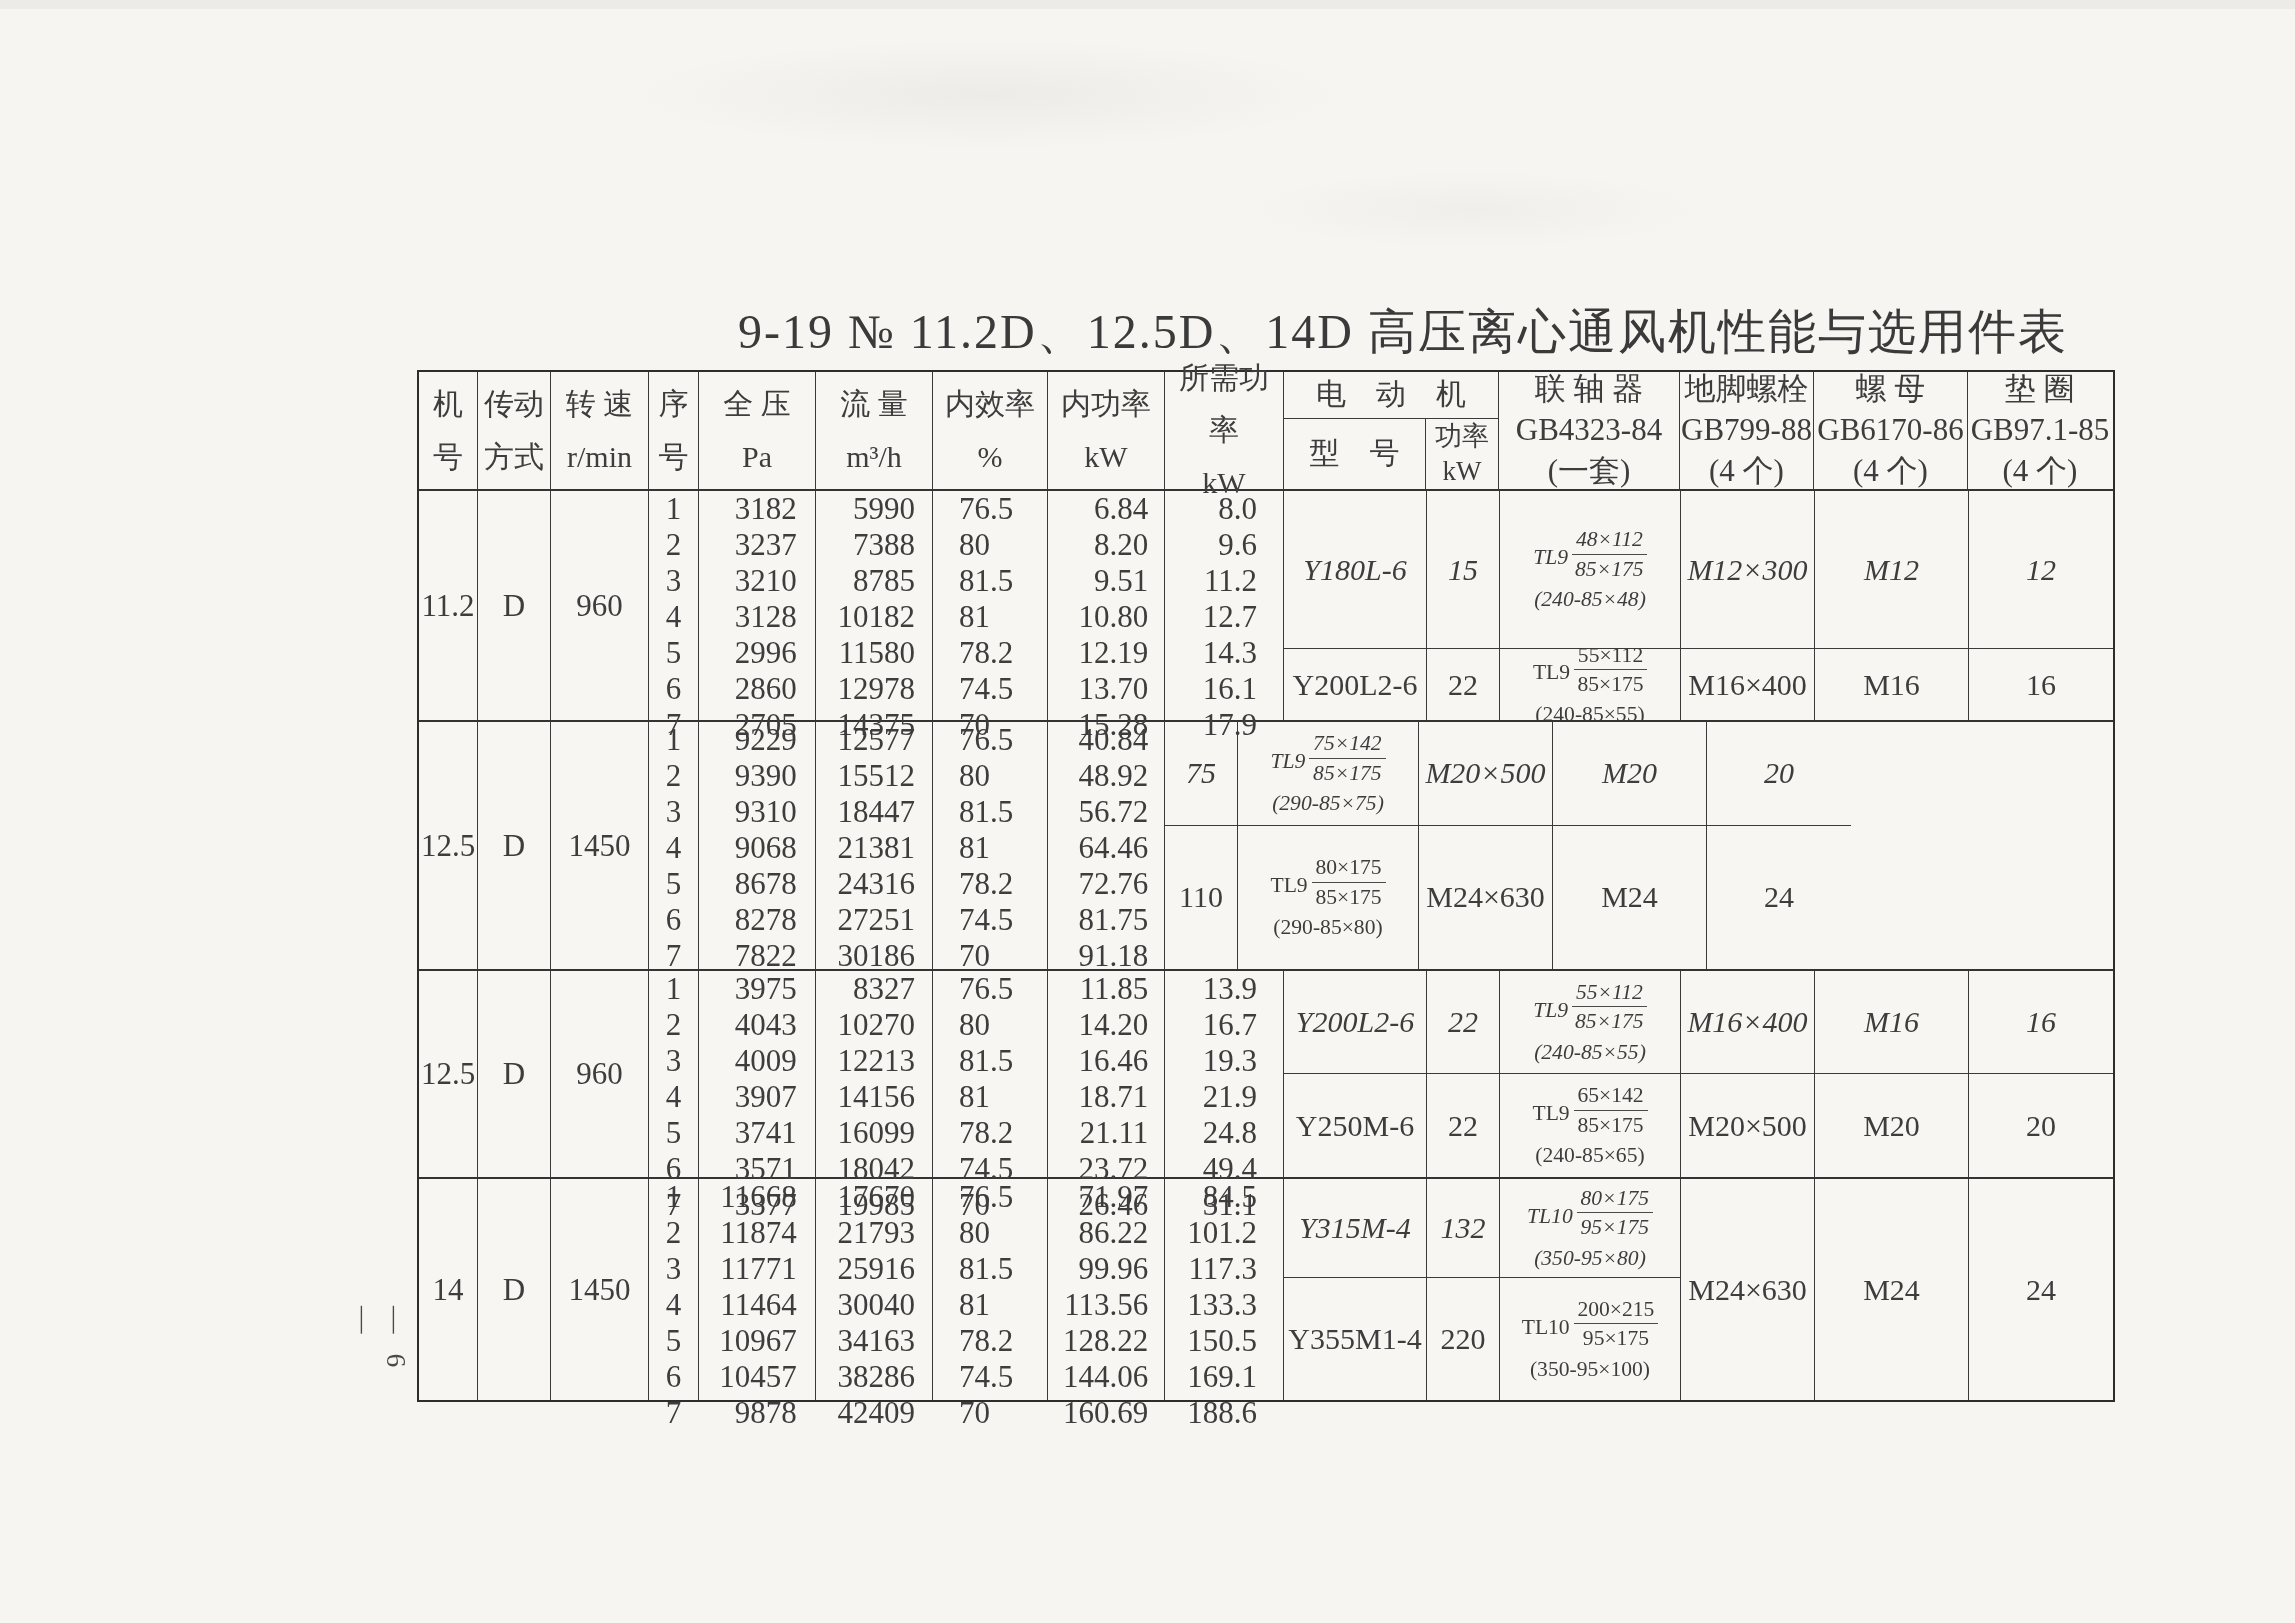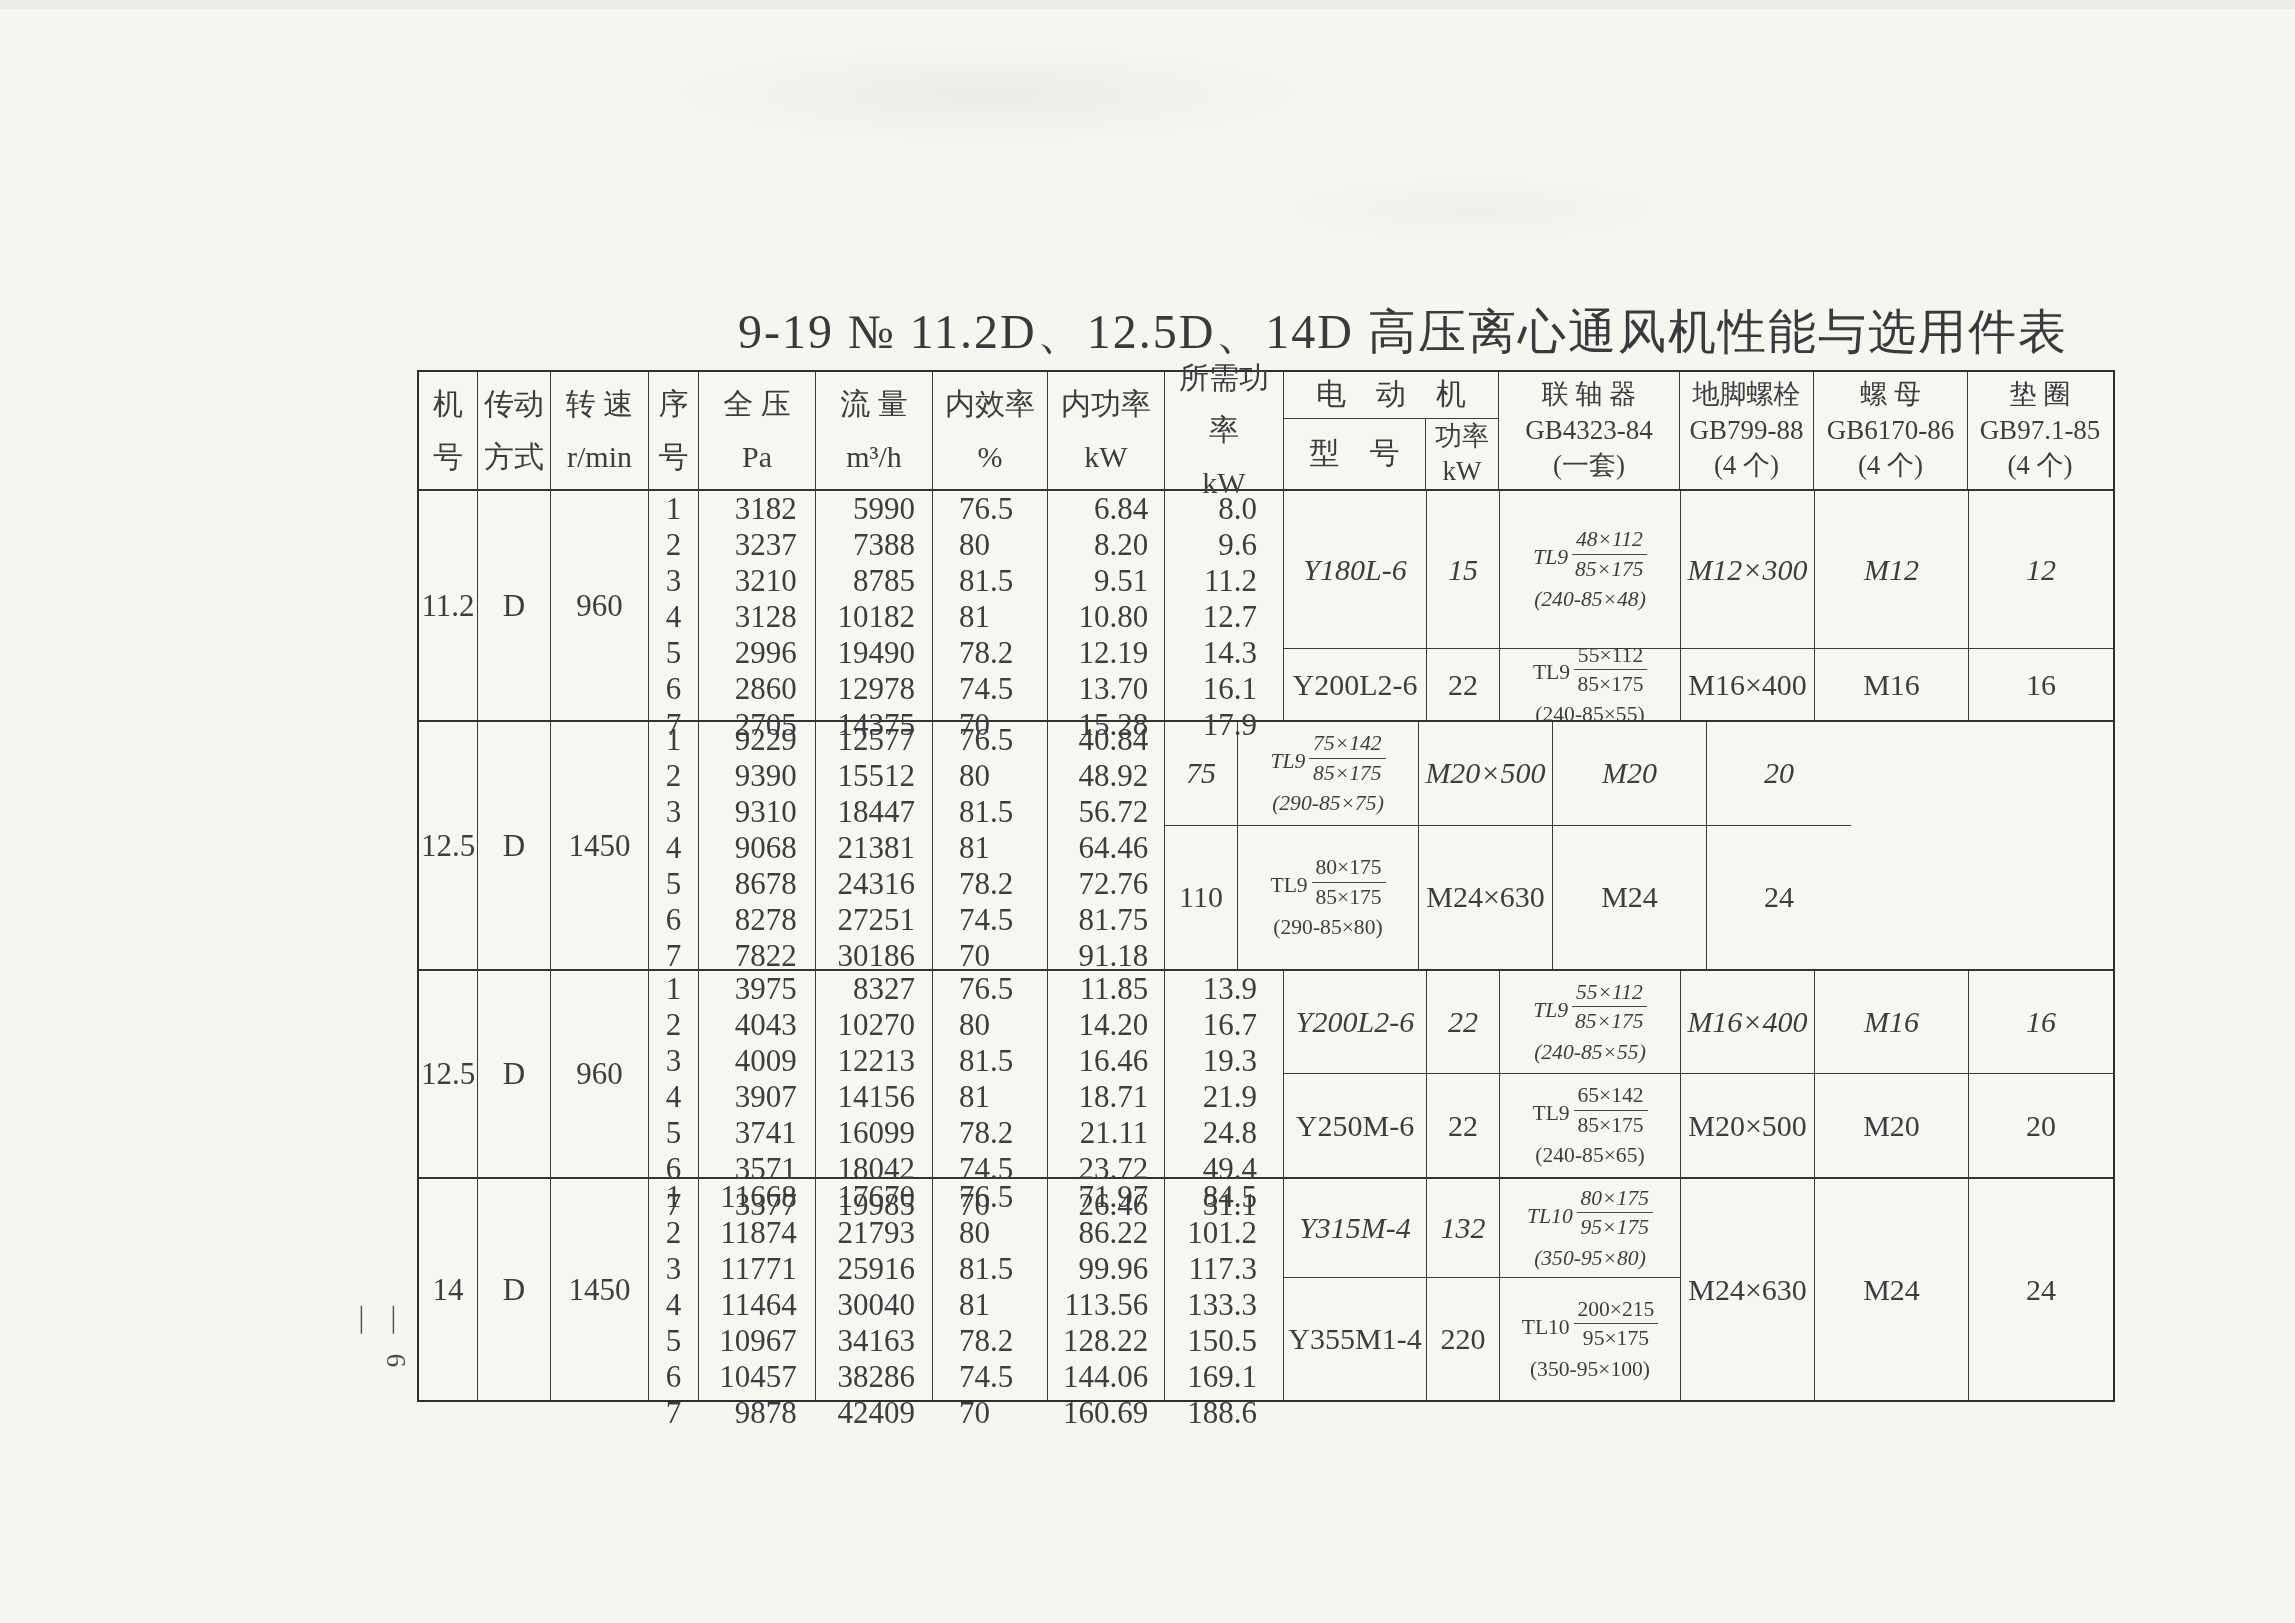--- a/index.html
+++ b/index.html
@@ -12,21 +12,21 @@
   .title{position:absolute;left:738px;top:300px;font-size:48px;letter-spacing:2px;white-space:nowrap;color:#3a3a3a;}
   .page-number{position:absolute;left:348px;top:1306px;height:105px;writing-mode:vertical-rl;
         font-size:27.5px;letter-spacing:6.5px;color:#4a4a4a;}
 
   .table{position:absolute;left:417px;top:370px;border:2.6px solid #2d2d2d;background:#f7f6f3;}
   .header{display:flex;height:117px;border-bottom:2px solid #333;}
   .hcell{border-left:1.3px solid #3a3a3a;box-sizing:border-box;display:flex;align-items:center;
         justify-content:center;text-align:center;white-space:pre-line;font-size:30px;}
   .header > :first-child{border-left:none;}
   .h2l{line-height:1.75;}
-  .h3l{font-size:27px;line-height:1.32;}
+  .h3l{font-size:31px;line-height:1.32;}
   .c1{width:58px}.c2{width:73px}.c3{width:98px}.c4{width:50px}.c5{width:117px}
   .c6{width:117px}.c7{width:115px}.c8{width:117px}.c9{width:119px}.c10{width:143px}
   .c11{width:73px}.c12{width:181px}.c13{width:134px}.c14{width:154px}.c15{width:145px}
   .c1011{width:215px}
   .motor-hcell{border-left:1.3px solid #3a3a3a;box-sizing:border-box;display:flex;flex-direction:column;}
   .motor-top{height:49px;border-bottom:1.3px solid #3a3a3a;display:flex;align-items:center;
         justify-content:center;font-size:30px;white-space:pre;}
   .motor-bottom{flex:1;display:flex;}
   .motor-model-h{width:141px;display:flex;align-items:center;justify-content:center;font-size:30px;white-space:pre;}
   .motor-power-h{width:73px;border-left:1.3px solid #3a3a3a;box-sizing:border-box;display:flex;
@@ -129,21 +129,21 @@
             <div class="rcell right pr28">3128</div>
             <div class="rcell right pr28">2996</div>
             <div class="rcell right pr28">2860</div>
             <div class="rcell right pr28">2705</div>
           </div>
           <div class="bcell rows c6">
             <div class="rcell right pr26">5990</div>
             <div class="rcell right pr26">7388</div>
             <div class="rcell right pr26">8785</div>
             <div class="rcell right pr26">10182</div>
-            <div class="rcell right pr26">19490</div>
+            <div class="rcell right pr26">11580</div>
             <div class="rcell right pr26">12978</div>
             <div class="rcell right pr26">14375</div>
           </div>
           <div class="bcell rows c7">
             <div class="rcell left pl40">76.5</div>
             <div class="rcell left pl40">80</div>
             <div class="rcell left pl40">81.5</div>
             <div class="rcell left pl40">81</div>
             <div class="rcell left pl40">78.2</div>
             <div class="rcell left pl40">74.5</div>

